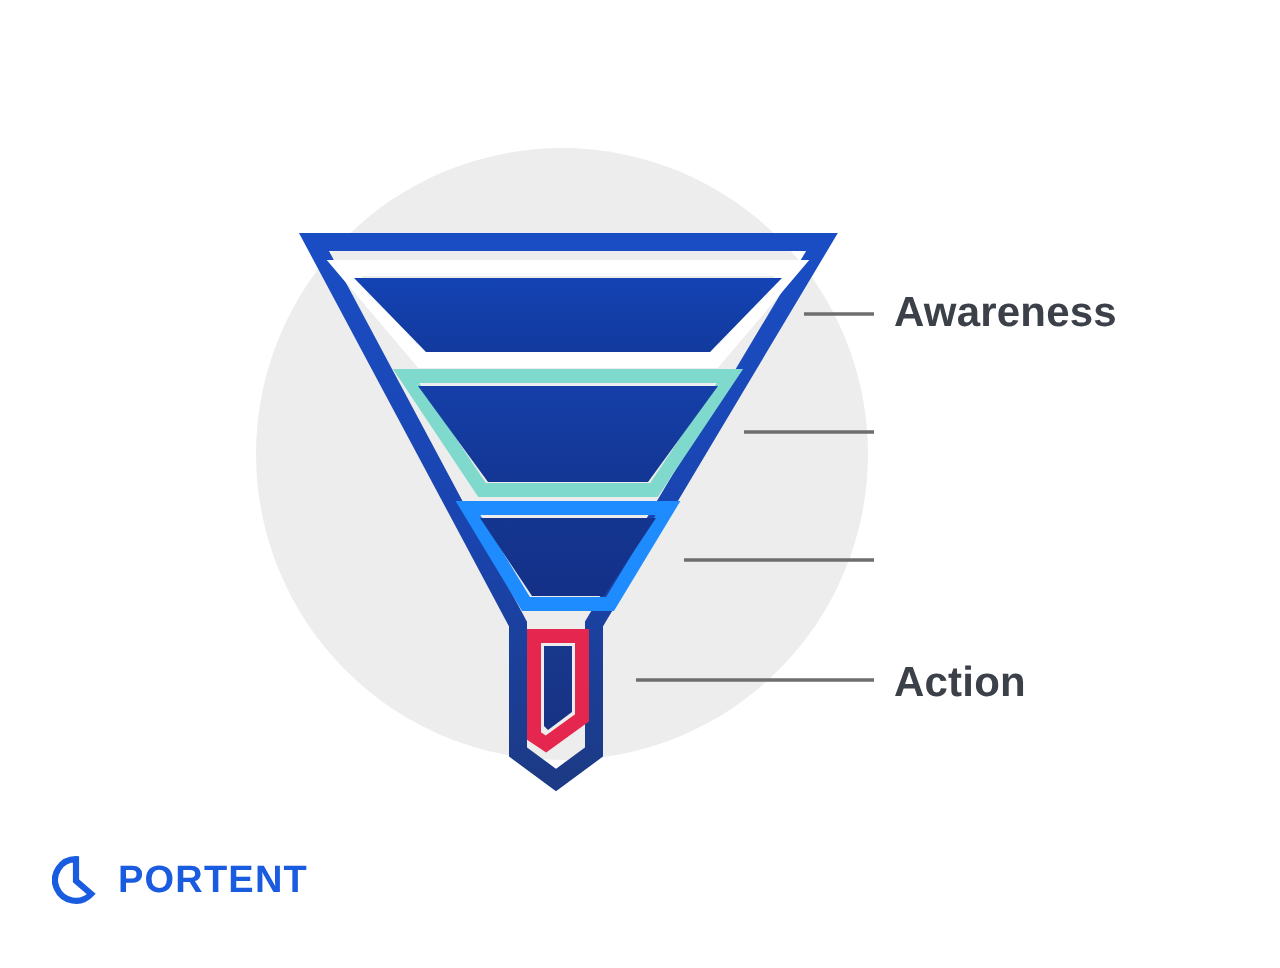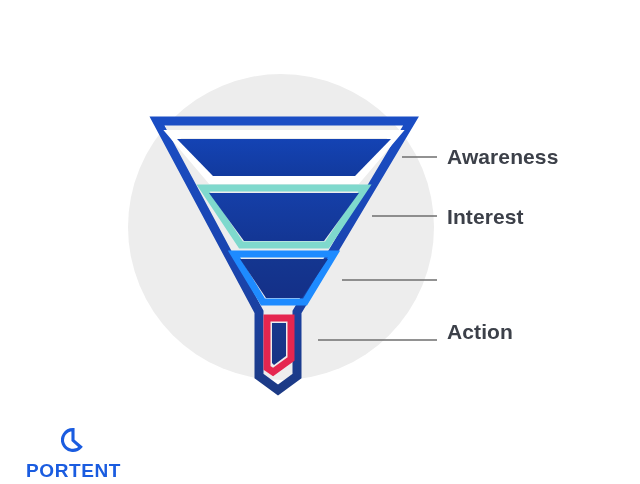--- a/index.html
+++ b/index.html
@@ -34,30 +34,29 @@
     font-weight: bold;
     font-size: 21px;
     letter-spacing: 0.1px;
     color: #3c4049;
     white-space: nowrap;
     line-height: 1;
   }
   #label-awareness { left: 447px; top: 146px; }
   #label-interest  { left: 447px; top: 206px; }
   #label-desire    { left: 447px; top: 269px; }
-  #label-action    { left: 447px; top: 321px; }
+  #label-action    { left: 447px; top: 331px; }
 
   #brand {
     position: absolute;
     left: 26px;
     top: 428px;
     display: flex;
     align-items: center;
     gap: 9px;
-    flex-direction: column;
   }
   #brand-wordmark {
     font-family: "Liberation Sans", sans-serif;
     font-weight: bold;
     font-size: 19px;
     letter-spacing: 0.6px;
     color: #1a5ce0;
     line-height: 1;
   }
 </style>
@@ -118,21 +117,20 @@
     <g stroke="#6e6e6e" stroke-width="1.7">
       <line x1="402" y1="157" x2="437" y2="157"></line>
       <line x1="372" y1="216" x2="437" y2="216"></line>
       <line x1="342" y1="280" x2="437" y2="280"></line>
       <line x1="318" y1="340" x2="437" y2="340"></line>
     </g>
   </svg>
 
   <div class="stage-label" id="label-awareness">Awareness</div>
 
-  <div class="stage-label" id="label-interest">Interest</div>
 
 
   <div class="stage-label" id="label-action">Action</div>
 
   <div id="brand">
     <svg width="24" height="24" viewBox="0 0 24 24">
       <path d="M 12 1.6
                A 10.4 10.4 0 1 0 19.6 19.0
                L 12 12.4
                Z" fill="none" stroke="#1a5ce0" stroke-width="3.1" stroke-linecap="butt"></path>

